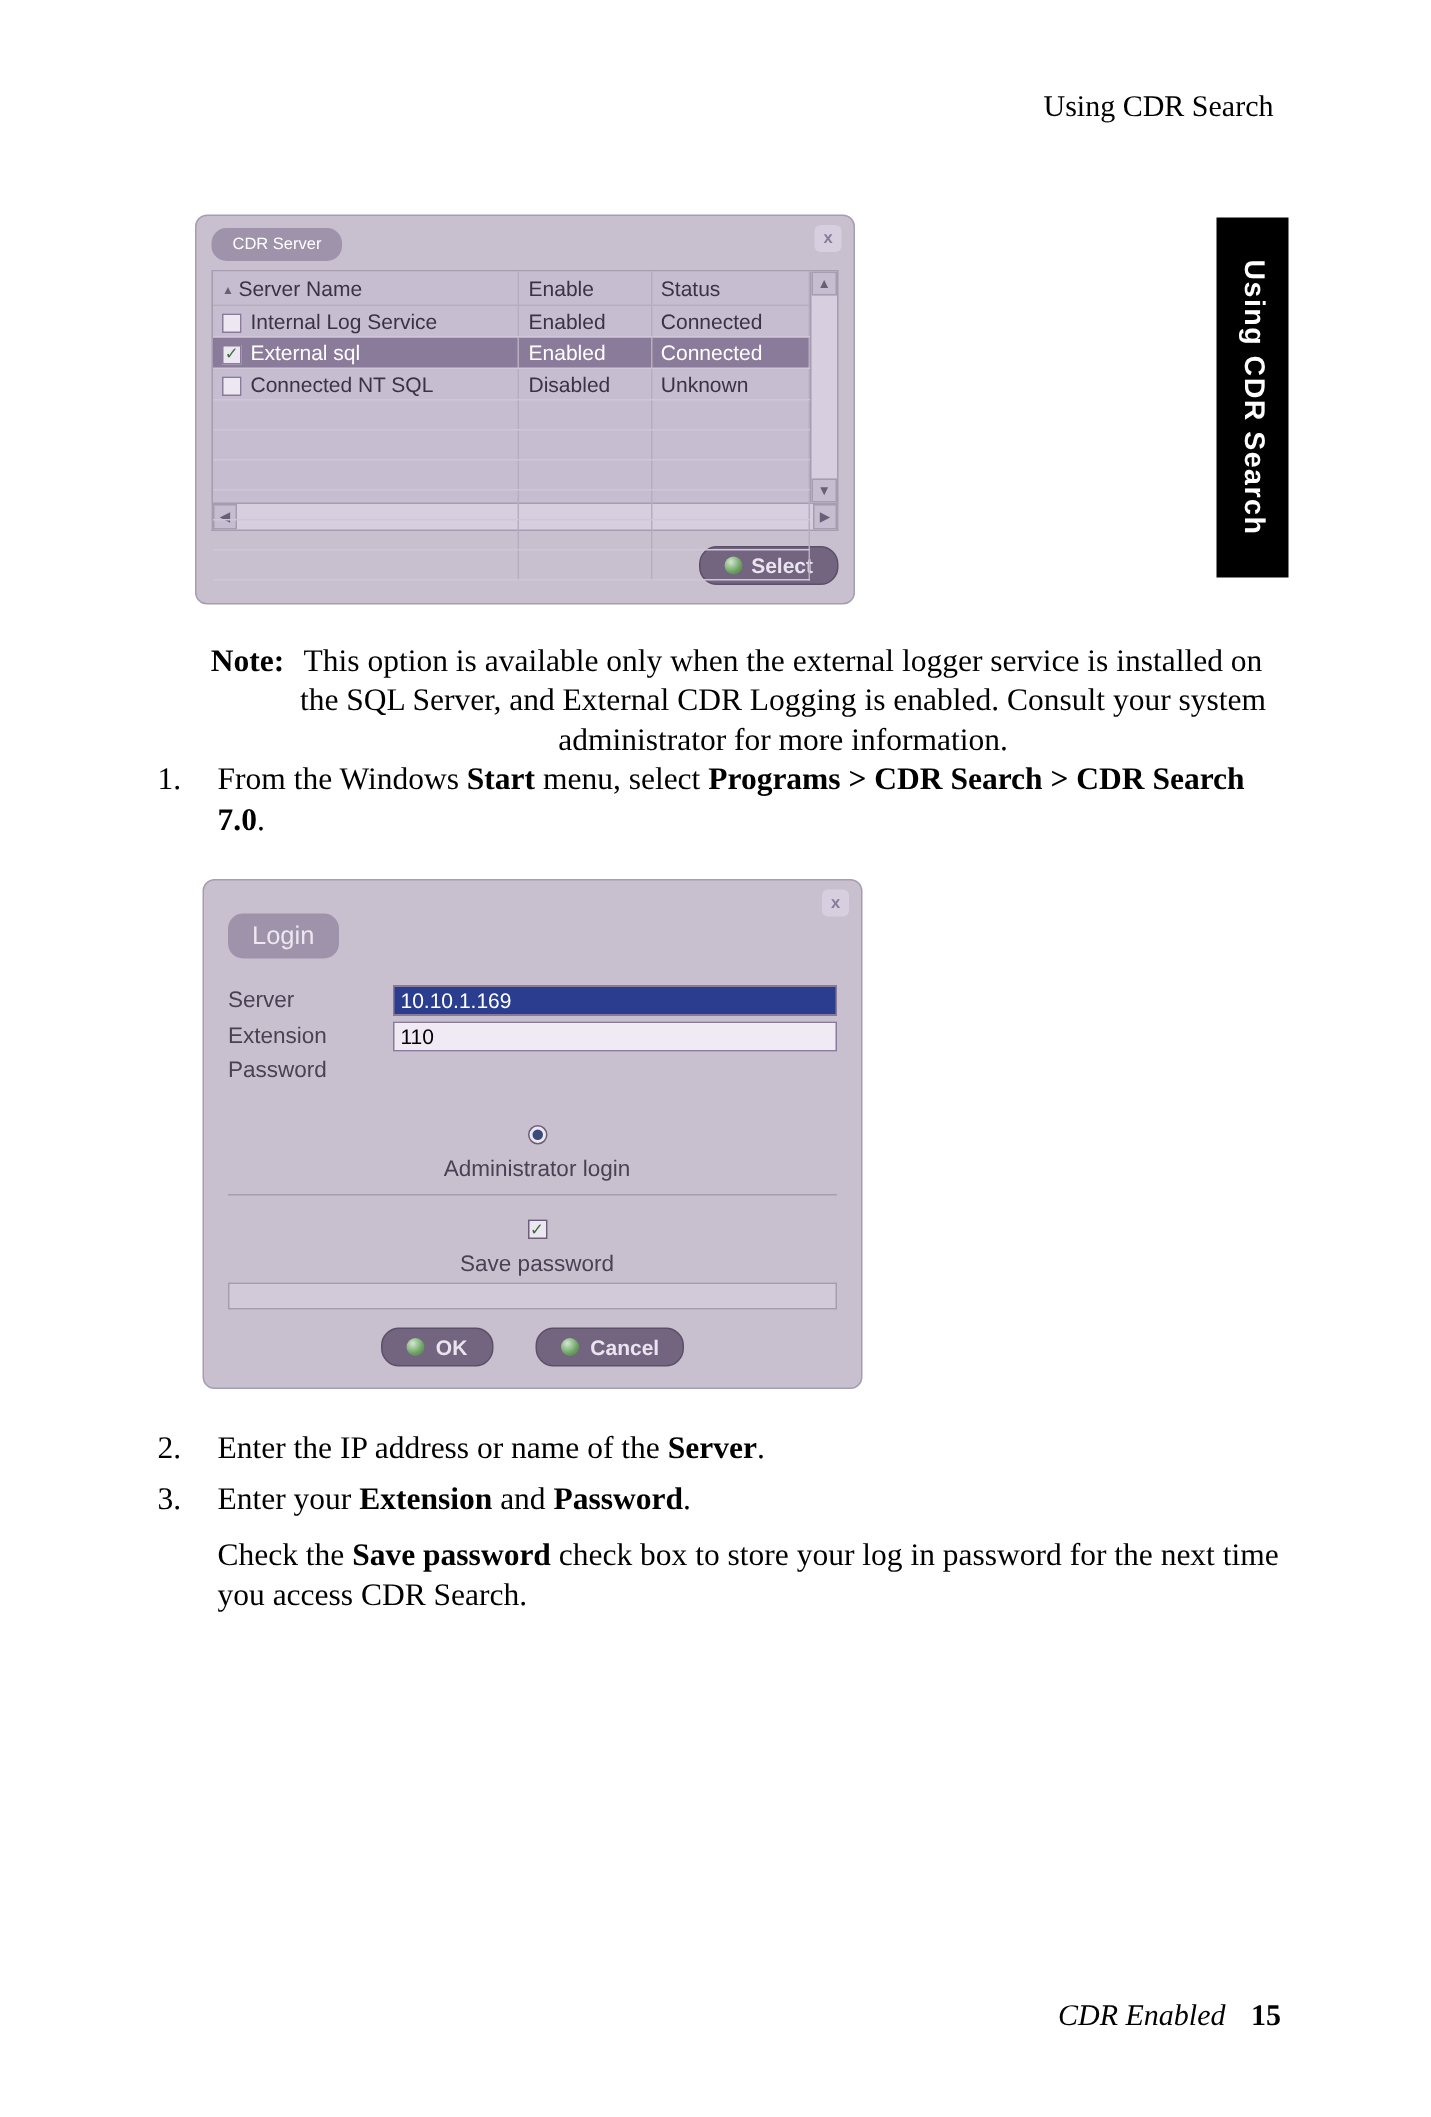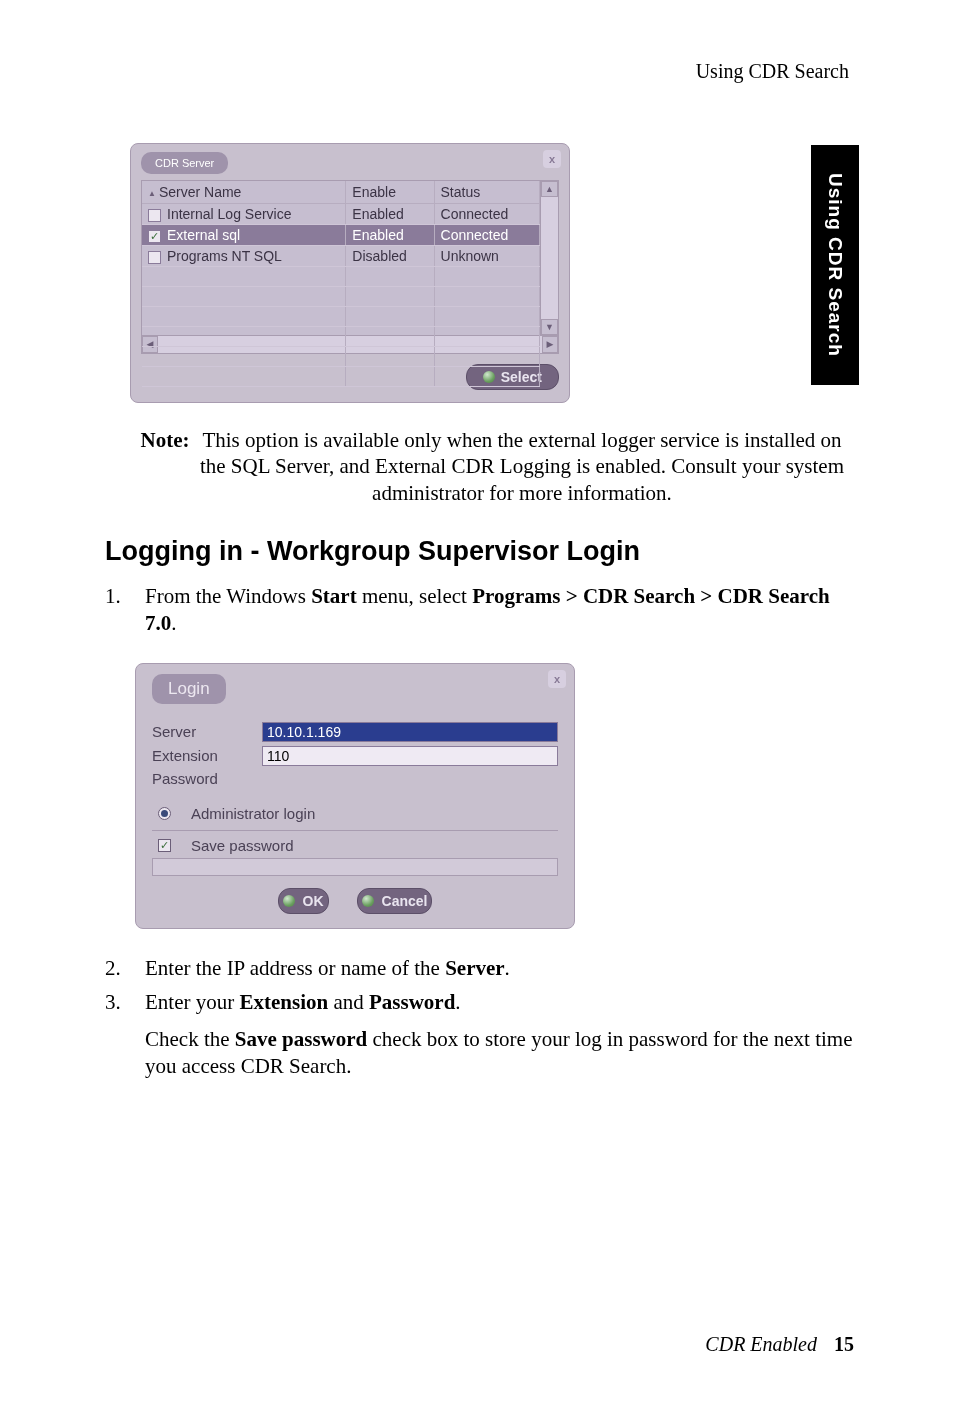--- a/index.html
+++ b/index.html
@@ -235,43 +235,45 @@
   }
   .login-title-bar {
     background: #9f93ab;
     color: #ece7f0;
     font-size: 17px;
     border-radius: 10px;
     padding: 5px 16px;
     display: inline-block;
     margin-bottom: 14px;
     font-family: Arial, Helvetica, sans-serif;
+    margin-top: 12px;
   }
   .form-row {
     display: flex;
     align-items: center;
     margin: 4px 0;
   }
   .form-row .lbl { width: 110px; }
   .form-row input[type="text"], .form-row input[type="password"] {
     flex: 1;
     height: 20px;
     border: 1px solid #8a7b9a;
     background: #efeaf3;
     font-size: 14px;
     padding: 0 4px;
     font-family: Arial, Helvetica, sans-serif;
   }
   .form-row input.sel { background: #2a3d8f; color: #fff; }
   .radio-row, .check-row {
     display: flex;
     align-items: center;
-    margin: 6px 0 4px 6px;
-    gap: 20px;
+    margin: 16px 0 4px 6px;
+    gap: 8px;
     font-size: 15px;
+    flex-direction: column;
   }
   .radio {
     width: 13px; height: 13px; border-radius: 50%;
     border: 1px solid #6b5e78; background: #ece7f0;
     display: inline-flex; align-items: center; justify-content: center;
   }
   .radio.checked::after {
     content: ""; width: 7px; height: 7px; border-radius: 50%; background: #3a4a7a;
   }
   .check {
@@ -293,21 +295,21 @@
   .login-buttons {
     margin-top: 12px;
     display: flex;
     justify-content: center;
     gap: 28px;
   }
   .login-buttons .btn {
     background: #73647f;
     color: #e9e4ef;
     border-radius: 12px;
-    padding: 4px 4px;
+    padding: 4px 16px;
     font-size: 14px;
     font-weight: bold;
     cursor: pointer;
     border: 1px solid #5c4f68;
     display: inline-flex;
     align-items: center;
     gap: 8px;
   }
 
   
@@ -351,21 +353,21 @@
               <td><span class="row-check"></span><span>Internal Log Service</span></td>
               <td>Enabled</td>
               <td>Connected</td>
             </tr>
             <tr class="sel">
               <td><span class="row-check checked"></span><span>External sql</span></td>
               <td>Enabled</td>
               <td>Connected</td>
             </tr>
             <tr>
-              <td><span class="row-check"></span><span>Programs NT SQL</span></td>
+              <td><span class="row-check"></span><span>Connected NT SQL</span></td>
               <td>Disabled</td>
               <td>Unknown</td>
             </tr>
             <tr>
                 <td></td>
                 <td></td>
                 <td></td>
               </tr>
             <tr>
                 <td></td>
@@ -411,21 +413,20 @@
       <span>Select</span>
     </div>
     <div class="clear"></div>
   </div>
 
   <div class="note-block">
     <div class="label">Note:</div>
     <div class="text">This option is available only when the external logger service is installed on the SQL Server, and External CDR Logging is enabled. Consult your system administrator for more information.</div>
   </div>
 
-  <div class="heading">Logging in - Workgroup Supervisor Login</div>
 
   <div class="numlist">
     <div class="numitem">
       <div class="num">1.</div>
       <div class="body">
         <span>From the Windows </span><b>Start</b><span> menu, select </span><b>Programs &gt; CDR Search &gt; CDR Search 7.0</b><span>.</span>
       </div>
     </div>
   </div>
 

